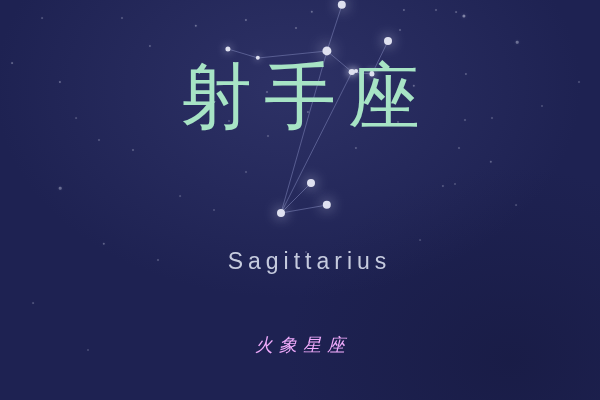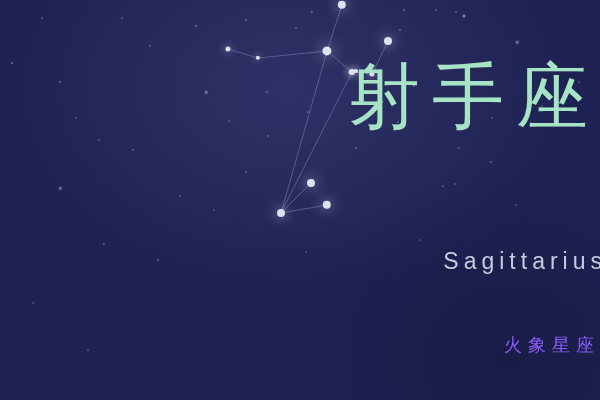--- a/index.html
+++ b/index.html
@@ -59,21 +59,21 @@
     background: #dfe1f0;
     transform: translate(-50%, -50%);
   }
 
   .text-stack {
     position: absolute;
     left: 0;
     top: 0;
     width: 600px;
     height: 400px;
-    text-align: right;
+    text-align: center;
   }
 
   .zodiac-title {
     position: absolute;
     left: 0;
     top: 60px;
     width: 600px;
     color: #a7e4c5;
     font-size: 72px;
     line-height: 1;
@@ -107,27 +107,28 @@
     letter-spacing: 4px;
     text-indent: 4px;
     font-weight: 400;
   }
 
   .zodiac-element {
     position: absolute;
     left: 0;
     top: 336px;
     width: 600px;
-    color: #8b5cf6;
+    color: #f0abfc;
     font-size: 18px;
     line-height: 1;
     letter-spacing: 6px;
     text-indent: 6px;
     font-weight: 400;
     font-family: "DejaVu Sans", sans-serif;
+    font-style: italic;
   }
 </style>
 </head>
 <body>
 
 <div id="poster">
 
   <div class="sky-glow"></div>
 
   <div class="star-field" id="star-field">

